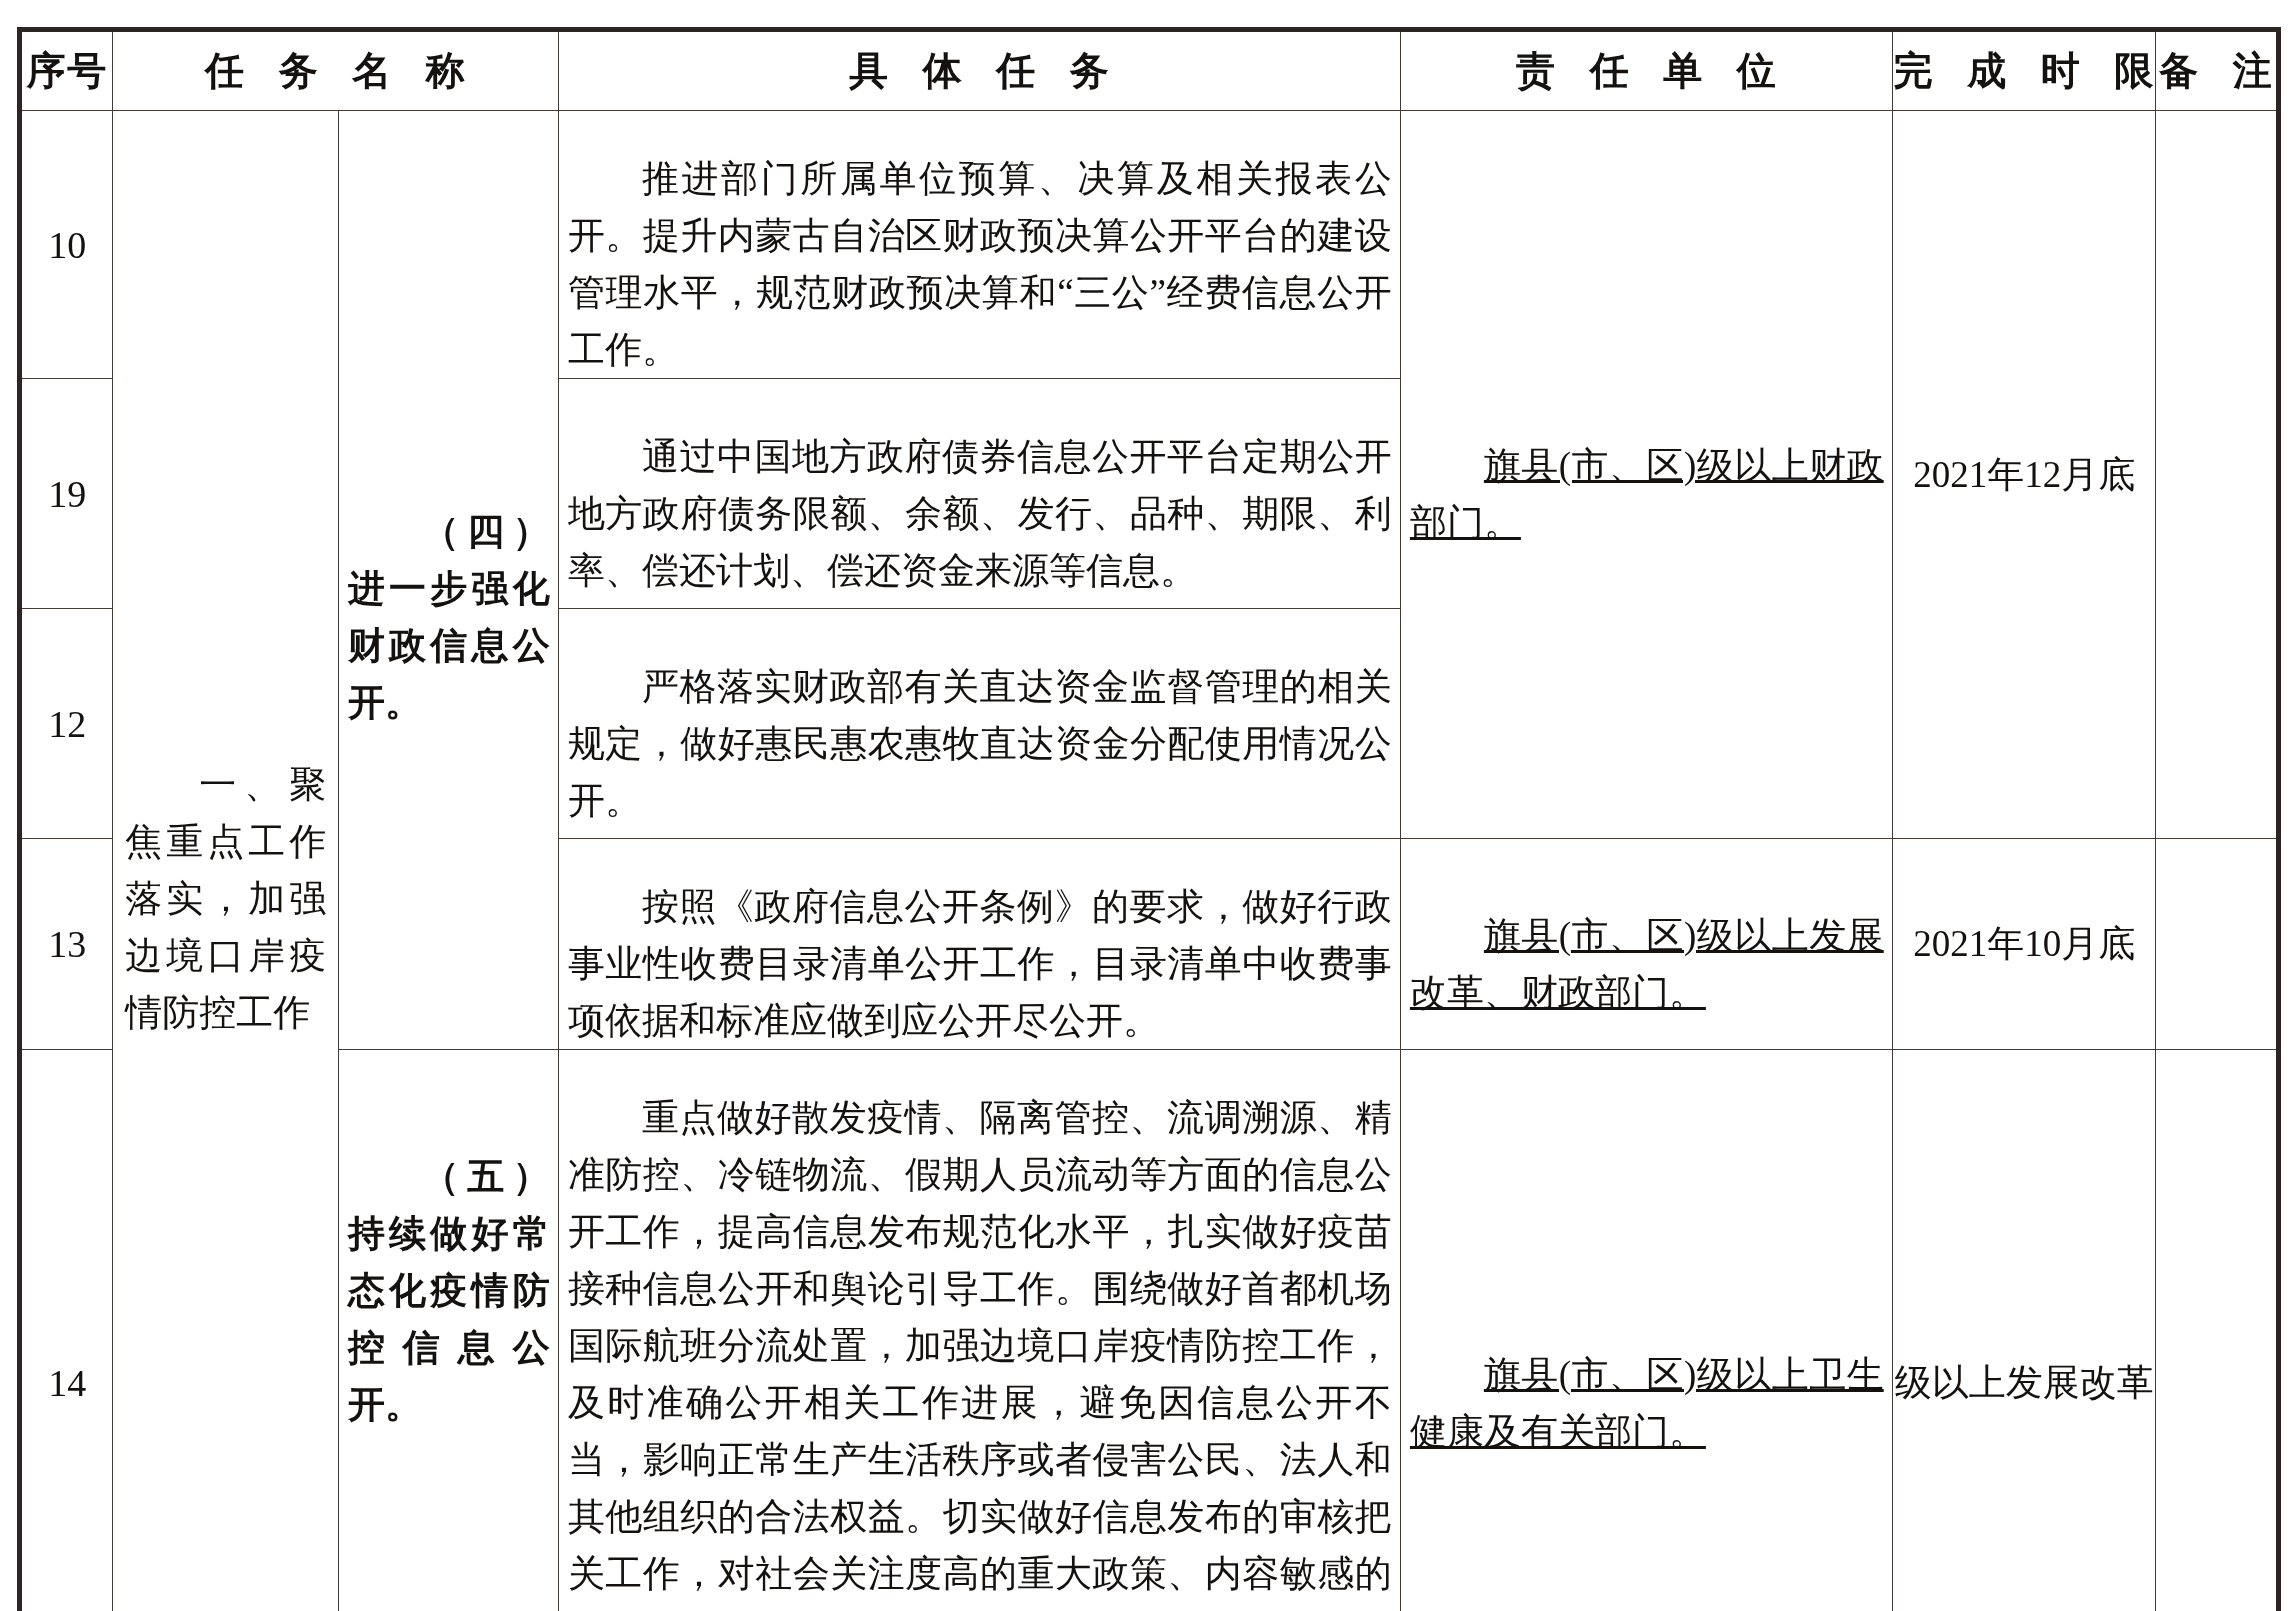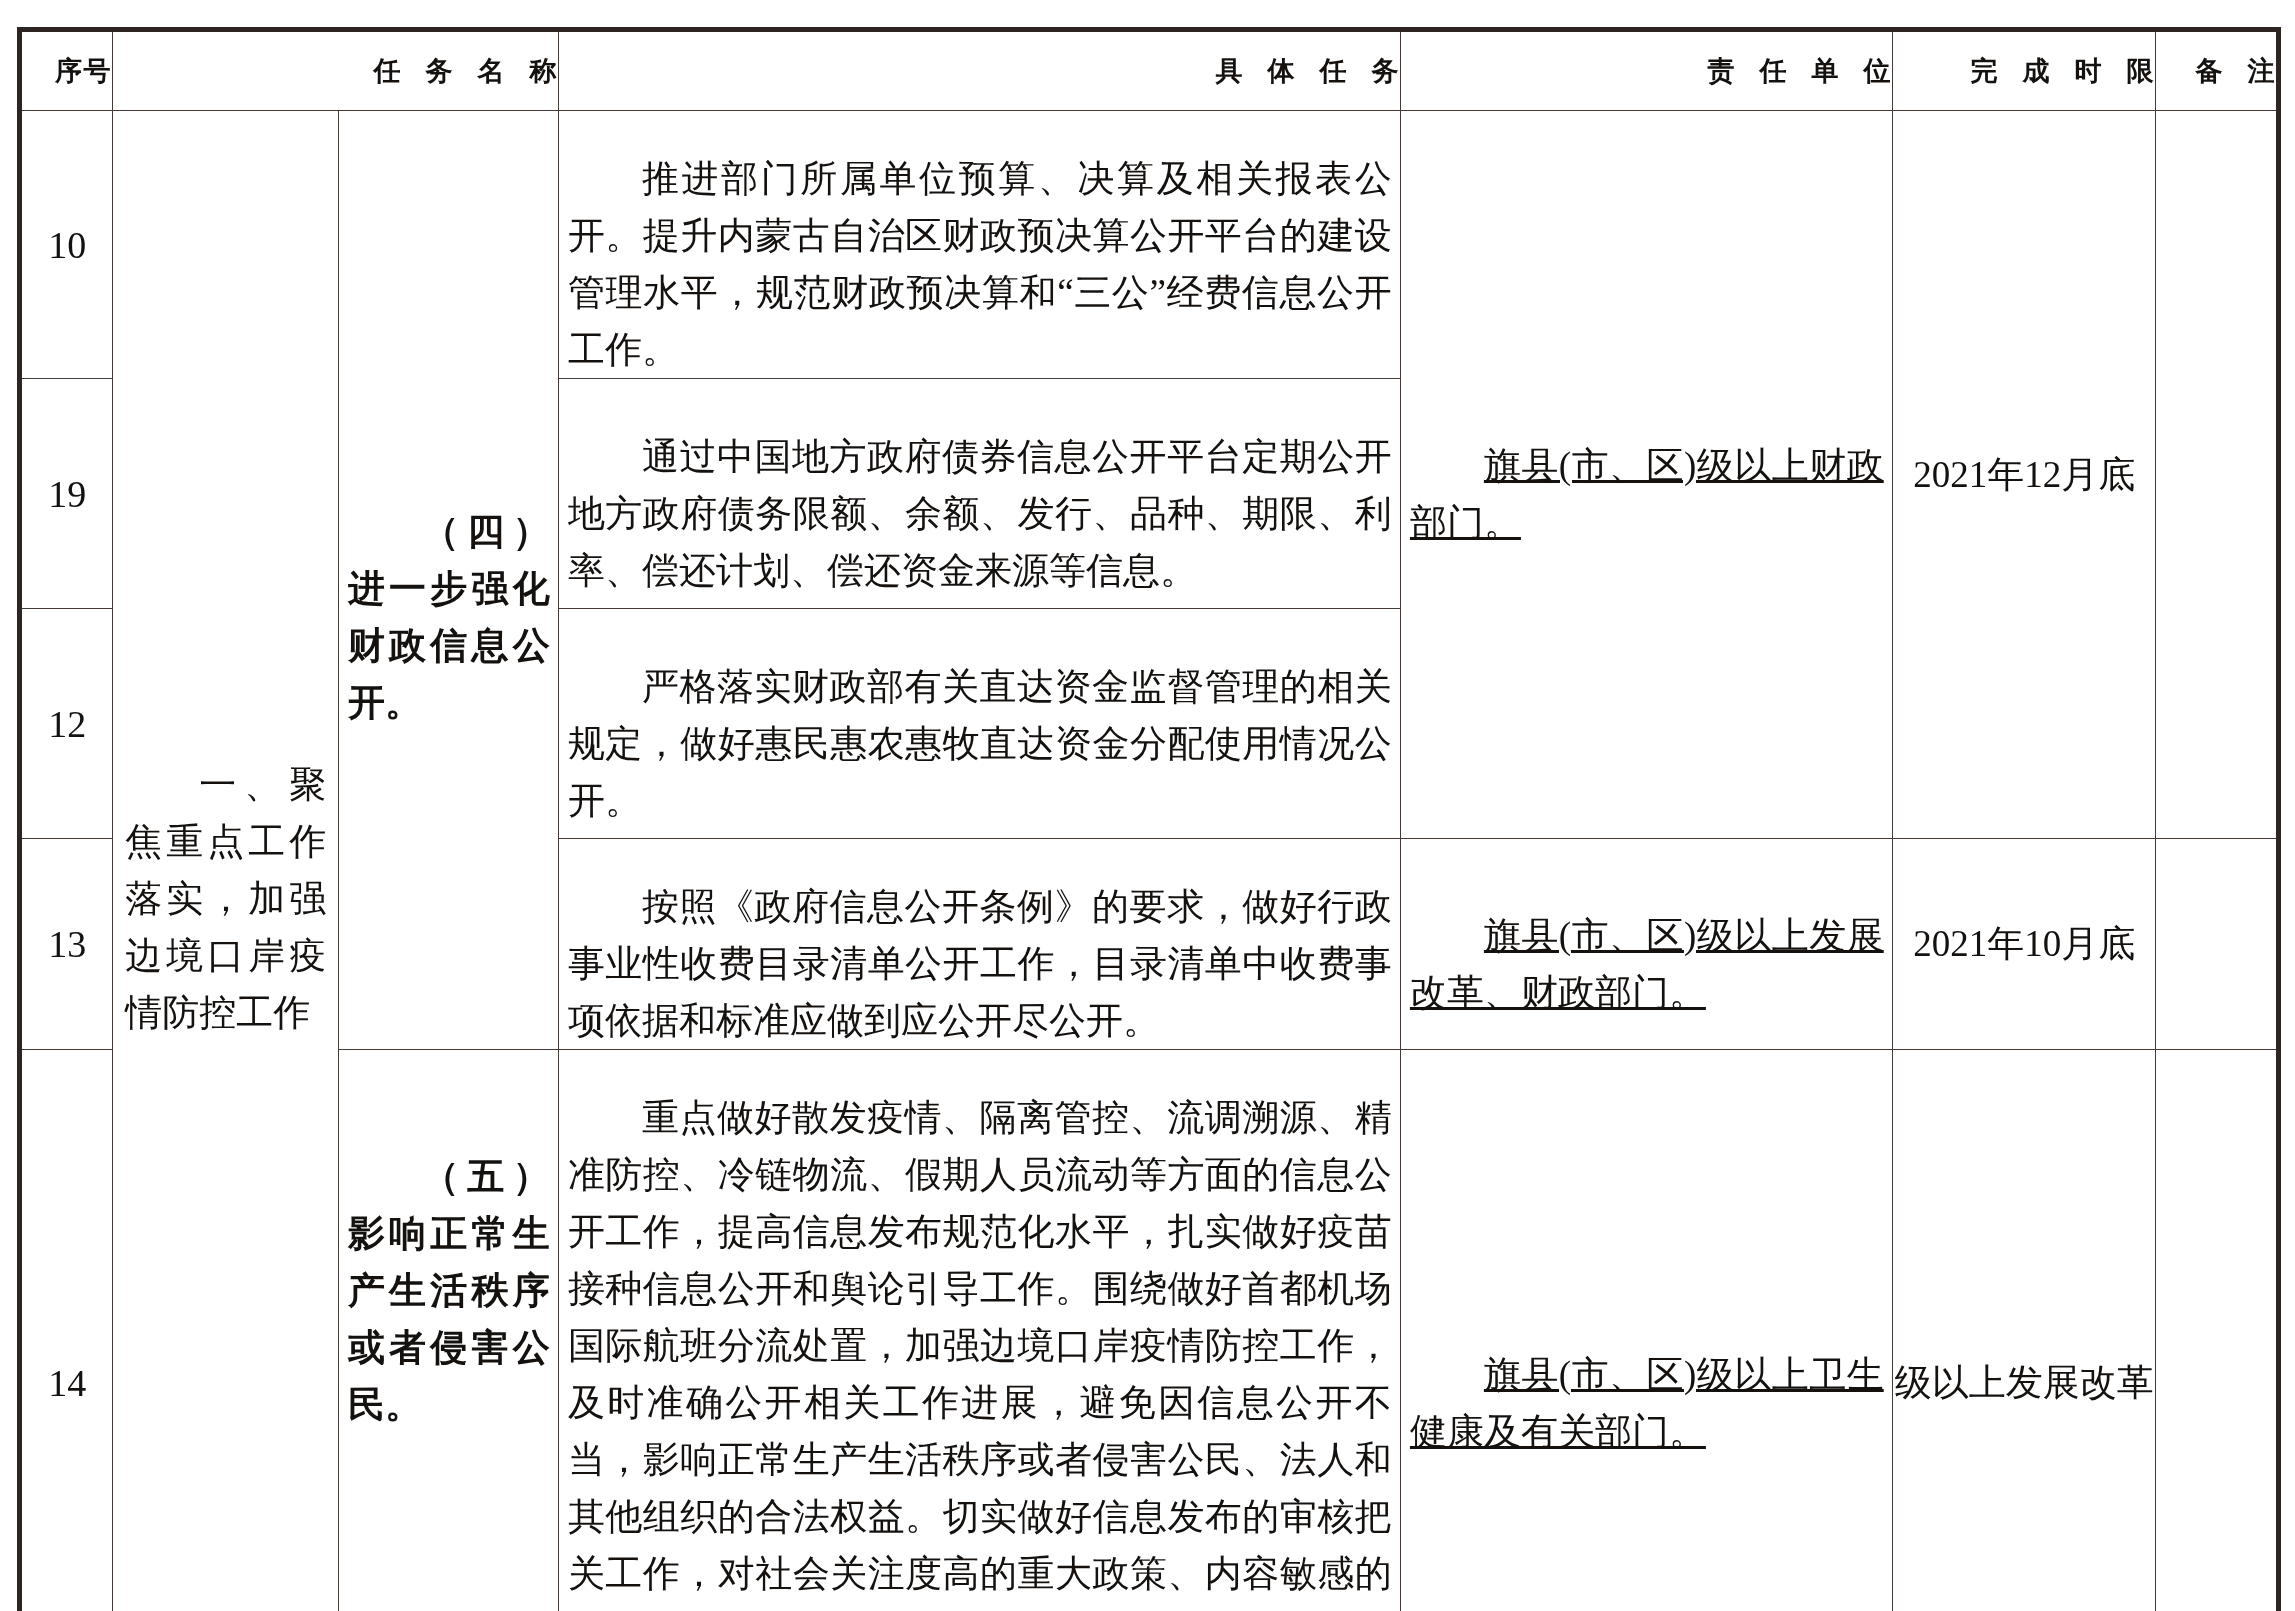--- a/index.html
+++ b/index.html
@@ -23,23 +23,23 @@
     vertical-align:middle;
     overflow:hidden;
   }
   tr.h-head{height:81px;}
   tr.h10{height:233px;}
   tr.h11{height:230px;}
   tr.h12{height:230px;}
   tr.h13{height:203px;}
   tr.h14{height:580px;}
   .hd{
-    text-align:right;
+    text-align:center;
     font-weight:bold;
-    font-size:27px;
+    font-size:39px;
     letter-spacing:1.7px;
     word-spacing:0.55em;
     white-space:nowrap;
   }
   .num{
     text-align:center;
     font-size:38px;
     margin-top:12px;
   }
   .p{
@@ -130,21 +130,21 @@
       </td>
       <td>
         <div class="center-line">2021年10月底</div>
       </td>
       <td></td>
     </tr>
 
     <tr class="h14">
       <td class="num">14</td>
       <td class="subcell five">
-        <div class="p">（五）影响正常生产生活秩序或者侵害公民。</div>
+        <div class="p">（五）持续做好常态化疫情防控信息公开。</div>
       </td>
       <td class="taskcell">
         <div class="p">重点做好散发疫情、隔离管控、流调溯源、精准防控、冷链物流、假期人员流动等方面的信息公开工作，提高信息发布规范化水平，扎实做好疫苗接种信息公开和舆论引导工作。围绕做好首都机场国际航班分流处置，加强边境口岸疫情防控工作，及时准确公开相关工作进展，避免因信息公开不当，影响正常生产生活秩序或者侵害公民、法人和其他组织的合法权益。切实做好信息发布的审核把关工作，对社会关注度高的重大政策、内容敏感的重要信息，在公开发布前要加强统筹协调，统一步调对外发声。</div>
       </td>
       <td class="respcell">
         <div class="p">旗县(市、区)级以上卫生健康及有关部门。</div>
       </td>
       <td>
         <div class="center-line">级以上发展改革</div>
       </td>

